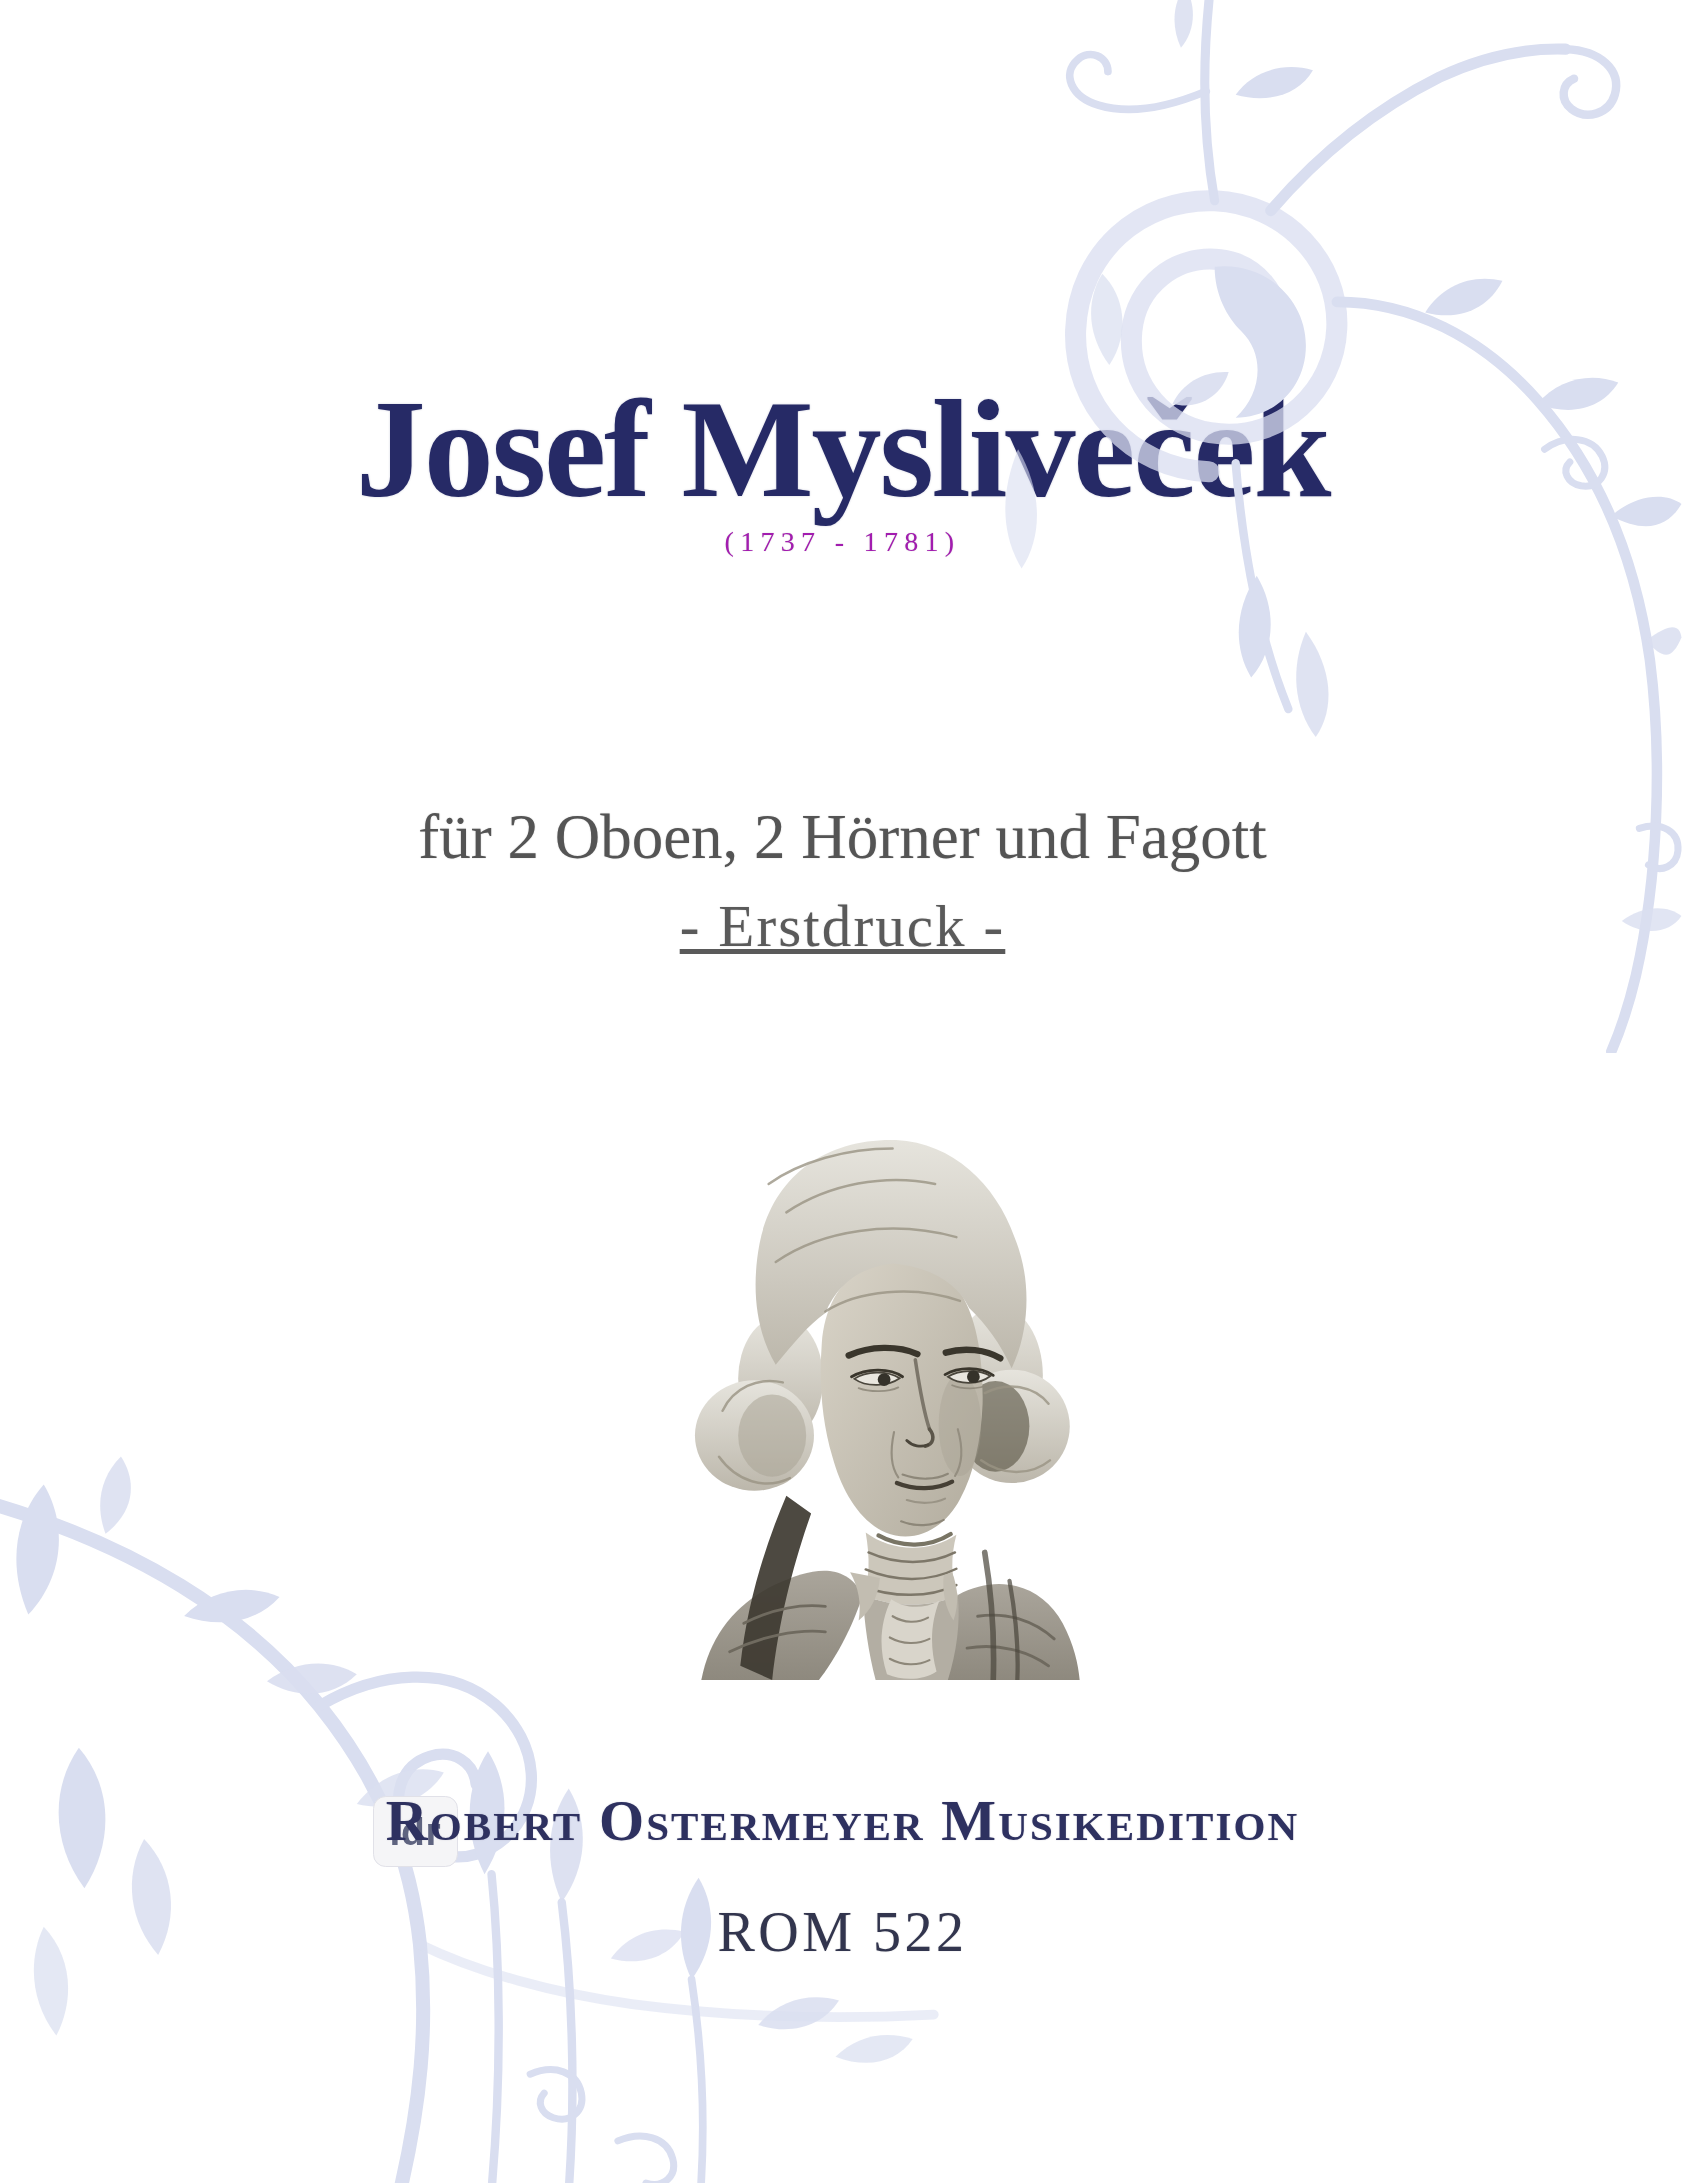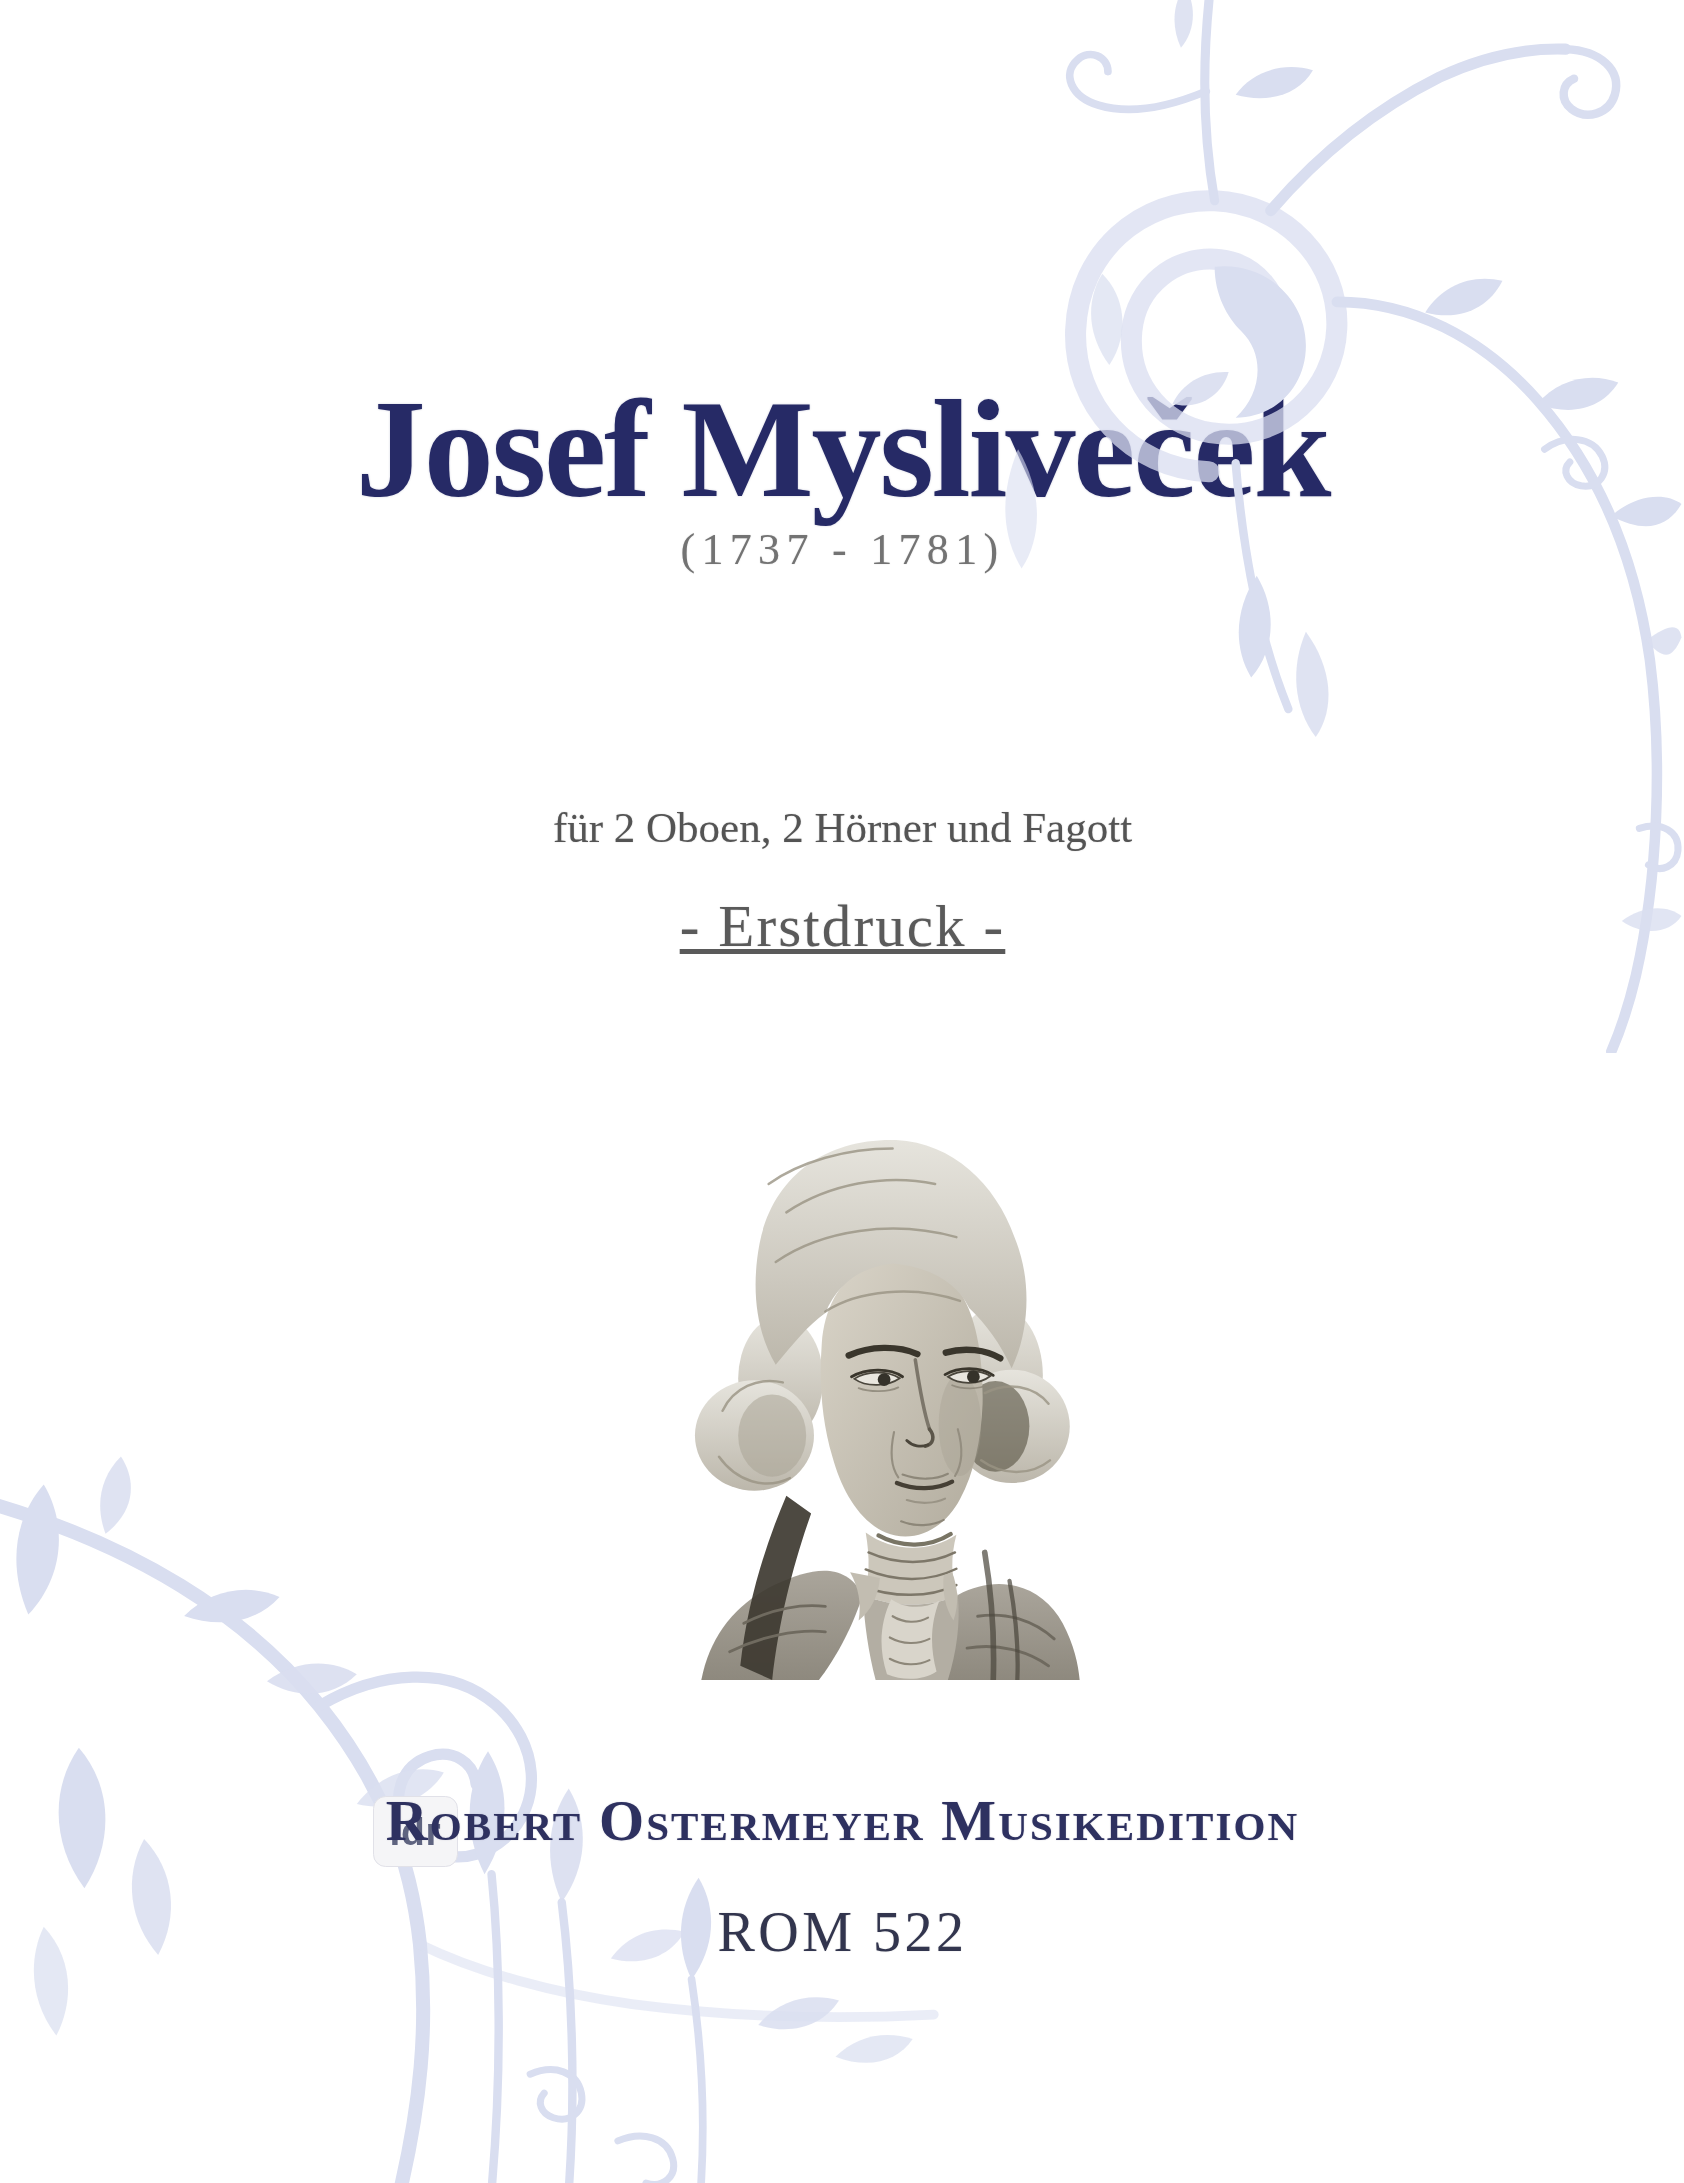--- a/index.html
+++ b/index.html
@@ -9,26 +9,26 @@
     background: var(--background, #ffffff);
     overflow:hidden;
     font-family:"Liberation Serif","DejaVu Serif",serif;
   }
   .tline { position:absolute; left:0; width:100%; text-align:center; line-height:1; white-space:nowrap; }
   .composer {
     top:379px; font-size:140px; font-weight:bold; letter-spacing:-2.1px;
     color: var(--composer-navy,#262a66);
     text-shadow:0 0 2.1px rgba(38,42,102,.25);
   }
-  .dates { top:528px; font-size:44px; letter-spacing:6.3px; color:#737373; text-shadow:0 0 1.4px rgba(0,0,0,.18); }
+  .dates { top:528px; font-size:28px; letter-spacing:6.3px; color:#a21caf; text-shadow:0 0 1.4px rgba(0,0,0,.18); }
   .work-title {
     top:651px; font-size:144px; color: var(--work-title-red,#7e1517);
     text-shadow:0 0 2.1px rgba(126,21,23,.28);
   }
-  .subtitle { top:806px; font-size:43px; color: var(--text-gray,#545454); text-shadow:0 0 1.4px rgba(0,0,0,.22); }
+  .subtitle { top:806px; font-size:63px; color: var(--text-gray,#545454); text-shadow:0 0 1.4px rgba(0,0,0,.22); }
   .erstdruck { top:897px; font-size:59px; letter-spacing:2.1px; color:#5a5a5a; text-shadow:0 0 1.4px rgba(0,0,0,.2);text-decoration:underline; }
   .publisher {
     top:1792px; font-size:58px; letter-spacing:2.1px;
     font-variant:small-caps; font-weight:bold;
     color: var(--publisher-navy,#2e3160);
     text-shadow:0 0 1.4px rgba(46,49,96,.25);
     z-index:6;
   }
   .rom { top:1904px; font-size:56px; letter-spacing:3.5px; color:#32354e; text-shadow:0 0 1.4px rgba(0,0,0,.2); z-index:6; }
   .badge {

